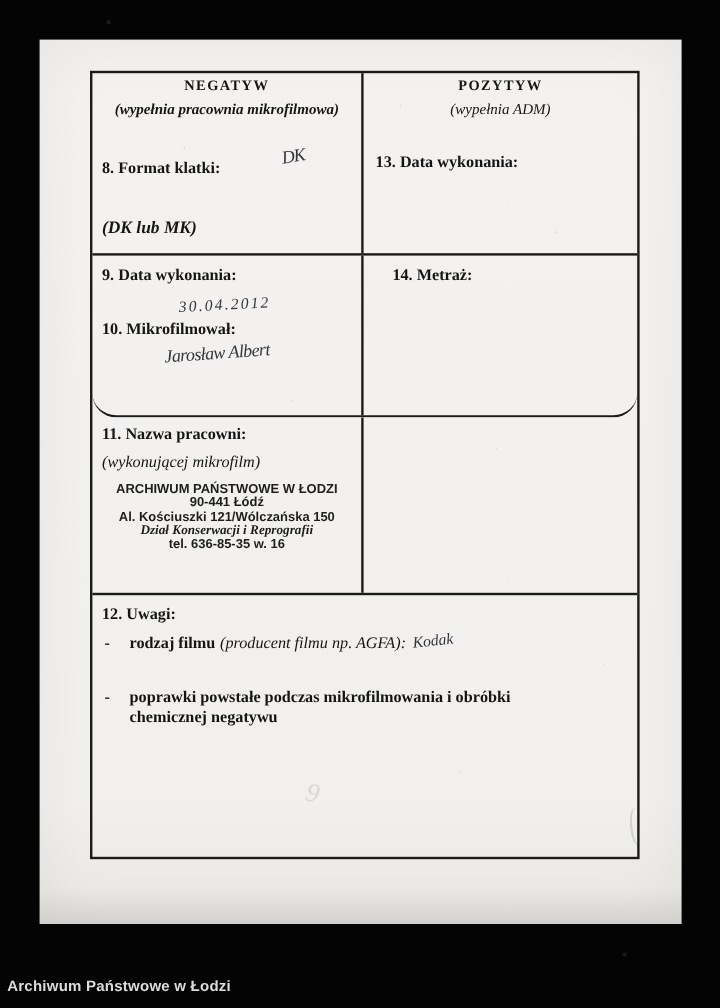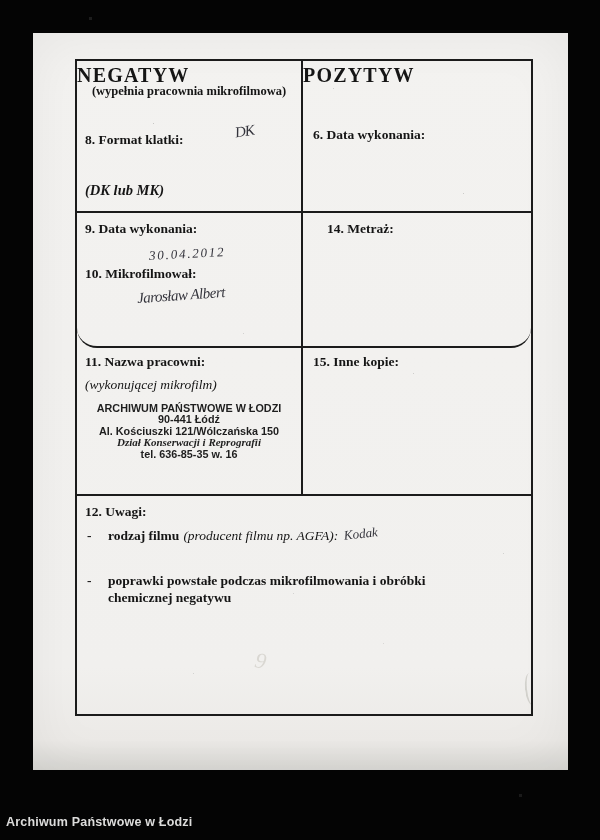--- a/index.html
+++ b/index.html
@@ -41,26 +41,26 @@
   .r1 { height: 152px; }
   .r2 { height: 135px; border-radius: 20px; }
   .r3 { height: 148px; }
   .r4 { height: 262px; border-bottom: none; }
   .cell { position: relative; }
   .cell.left  { width: 226px; border-right: 2px solid #1b1b1b; }
   .cell.right { flex: 1; padding-left: 27px; }
   .cell.full  { width: 100%; }
 
   .hdr-title {
-    position: absolute; top: 3px; left: 0; right: 0; text-align: left;
-    font-weight: bold; font-size: 20px; letter-spacing: 1.2px;
+    position: absolute; top: 3px; left: 0; right: 0; text-align: center;
+    font-weight: bold; font-size: 12px; letter-spacing: 1.2px;
   }
   .hdr-sub {
     position: absolute; top: 23px; left: 0; right: 0; text-align: center;
-    font-weight: bold; font-size: 12.5px;
+    font-weight: bold; font-style: italic; font-size: 12.5px;
   }
   .hdr-sub.adm { font-weight: normal; font-size: 12.5px; }
 
   .label { position: absolute; font-weight: bold; font-size: 13.5px; white-space: nowrap; }
   .f8   { top: 71px;  left: 8px; }
   .hint { top: 121px; left: 8px; font-style: italic; font-size: 14.5px; }
   .f13  { top: 66px;  left: 10px; }
   .f9   { top: 8px;   left: 8px; }
   .f10  { top: 53px;  left: 8px; }
   .f14  { top: 8px;   left: 24px; }
@@ -122,21 +122,22 @@
       <div class="row r1">
         <div class="cell left">
           <div class="hdr-title">NEGATYW</div>
           <div class="hdr-sub">(wypełnia pracownia mikrofilmowa)</div>
           <div class="label f8">8. Format klatki:</div>
           <div class="hand dk">DK</div>
           <div class="label hint">(DK lub MK)</div>
         </div>
         <div class="cell right">
           <div class="hdr-title">POZYTYW</div>
-          <div class="label f13">6. Data wykonania:</div>
+          <div class="hdr-sub adm">(wypełnia ADM)</div>
+          <div class="label f13">13. Data wykonania:</div>
         </div>
       </div>
 
       <div class="row r2">
         <div class="cell left">
           <div class="label f9">9. Data wykonania:</div>
           <div class="hand date">30.04.2012</div>
           <div class="label f10">10. Mikrofilmował:</div>
           <div class="hand sig">Jarosław Albert</div>
         </div>
@@ -149,23 +150,20 @@
         <div class="cell left">
           <div class="label f11">11. Nazwa pracowni:</div>
           <div class="sub11">(wykonującej mikrofilm)</div>
           <div class="stamp">
             <div class="ln">ARCHIWUM PAŃSTWOWE W ŁODZI</div>
             <div class="ln">90-441 Łódź</div>
             <div class="ln">Al. Kościuszki 121/Wólczańska 150</div>
             <div class="ln it">Dział Konserwacji i Reprografii</div>
             <div class="ln">tel. 636-85-35 w. 16</div>
           </div>
-        </div>
-        <div class="cell right">
-          <div class="label f15">15. Inne kopie:</div>
         </div>
       </div>
 
       <div class="row r4">
         <div class="cell full">
           <div class="label f12">12. Uwagi:</div>
 
           <div class="uwagi-item i1">
             <span class="dash">-</span>
             <span class="txt"><span class="b">rodzaj filmu</span><span class="i">(producent filmu np. AGFA):</span><span class="hand kodak">Kodak</span></span>

